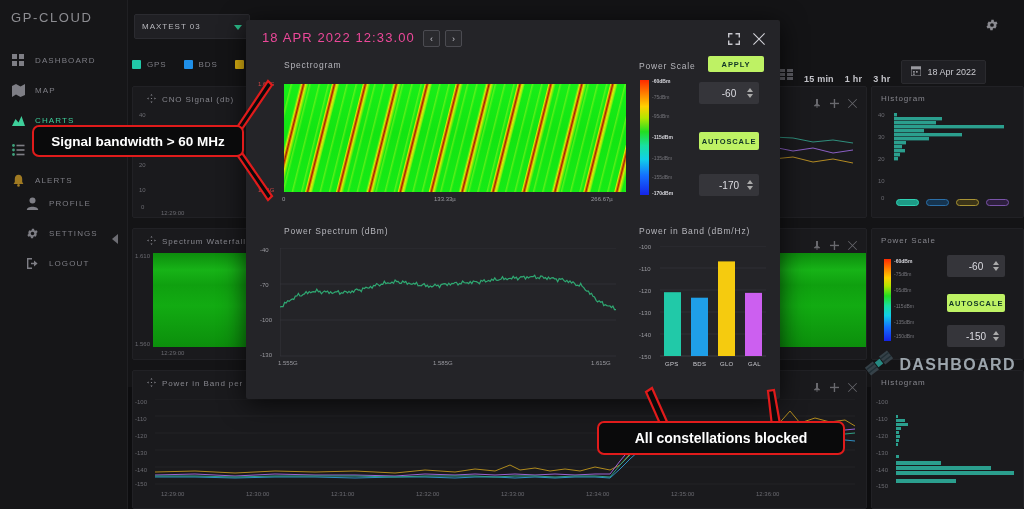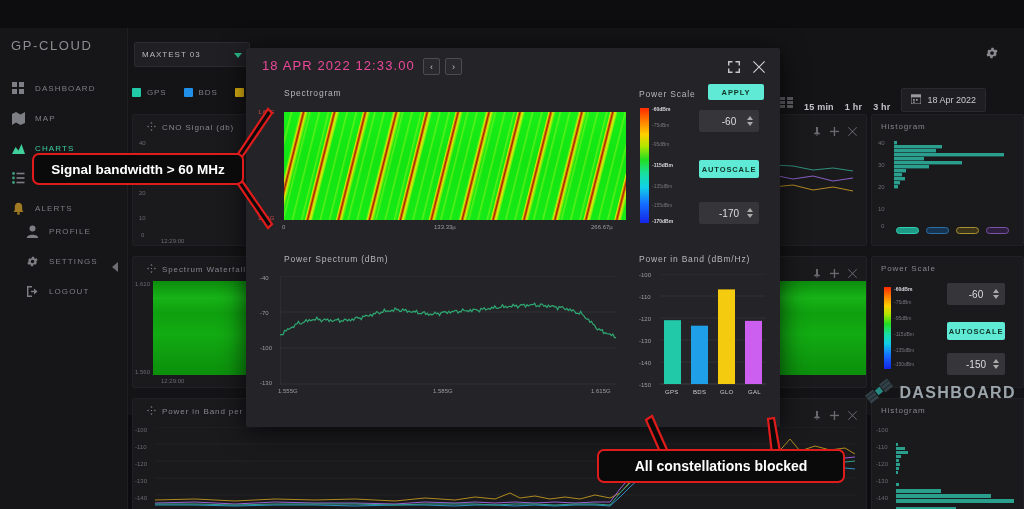--- a/index.html
+++ b/index.html
@@ -2,21 +2,21 @@
 <html><head>
 <meta charset="utf-8">
 <style>
   * { box-sizing: border-box; margin: 0; padding: 0; }
   html, body {
     width: 1024px; height: 509px;
     background: #0d0d0f;
     font-family: "Liberation Sans", sans-serif;
     overflow: hidden;
   }
-  #app { position: relative; width: 1024px; height: 387px; background: #141416; margin-top: 28px; }
+  #app { position: relative; width: 1024px; height: 387px; background: #141416; }
 
   
   #sidebar {
     position: absolute; left: 0; top: 0; width: 128px; height: 509px;
     background: #161618; border-right: 1px solid #202023;
     z-index: 5;
   }
   #brand {
     color: #8d8d92; font-size: 13px; letter-spacing: 1.6px;
     padding: 10px 0 0 11px; font-weight: 400;
@@ -140,21 +140,21 @@
     position: absolute; width: 9px;
     background: linear-gradient(to bottom,
       #ff2a00 0%, #ff7a00 11%, #ffd000 23%, #b3e600 33%,
       #22dd22 45%, #19e0a0 57%, #11cfe8 69%, #1470ff 83%, #1524e8 100%);
   }
   .cb-label { position: absolute; font-size: 5px; }
   .cb-label.major { color: #d6d6dc; font-weight: bold; }
   .cb-label.minor { color: #74747a; }
 
   .btn-green {
-    position: absolute; background: #5eead4; color: #0f3326;
+    position: absolute; background: #bef264; color: #0f3326;
     font-size: 7.5px; font-weight: bold; letter-spacing: .9px;
     display: flex; align-items: center; justify-content: center;
     border-radius: 2px; cursor: pointer;
   }
   .num-field {
     position: absolute; background: #35353a; border-radius: 2px;
     color: #dcdce2; font-size: 10px;
     display: flex; align-items: center; justify-content: center;
     cursor: text;
   }

